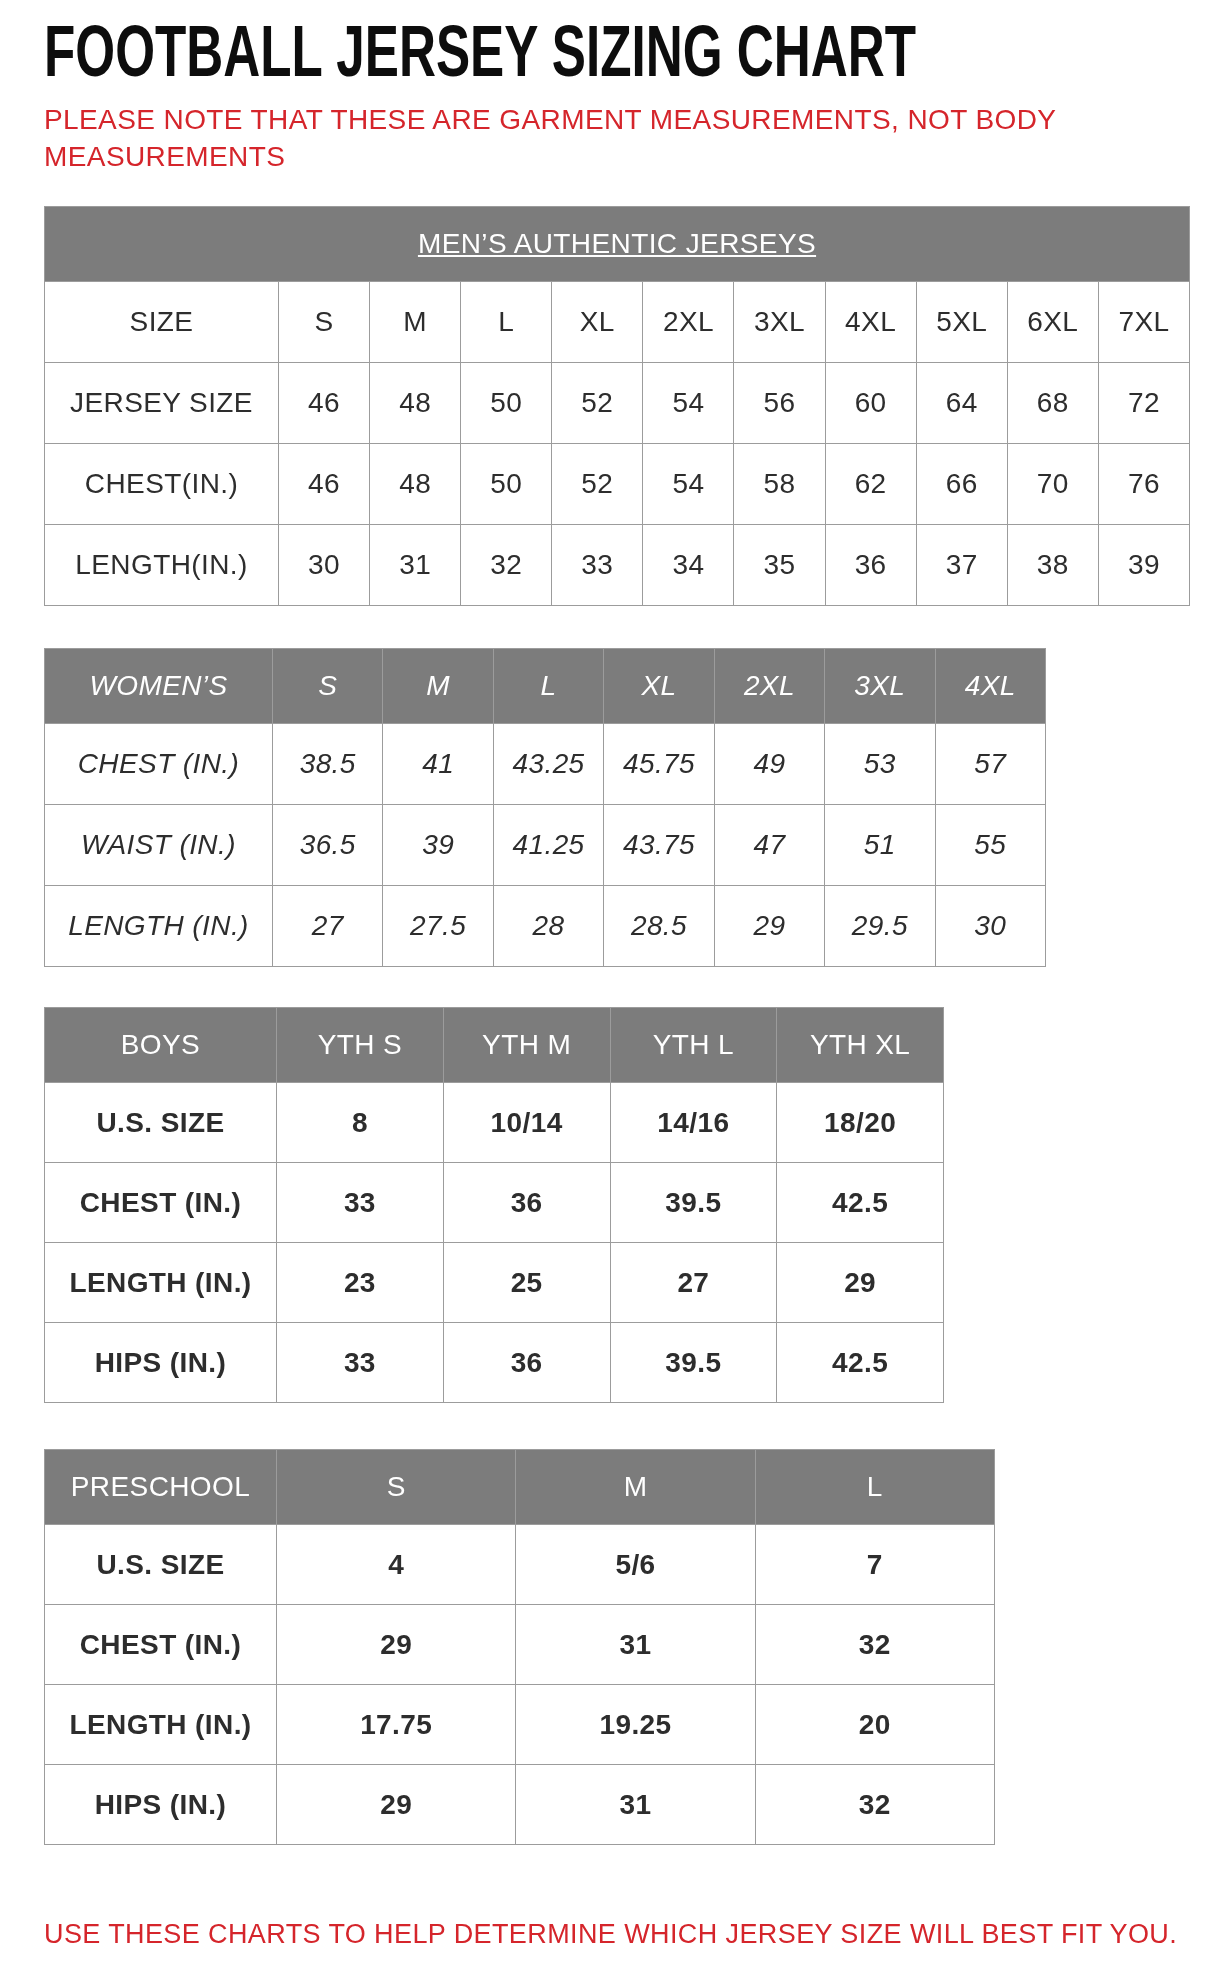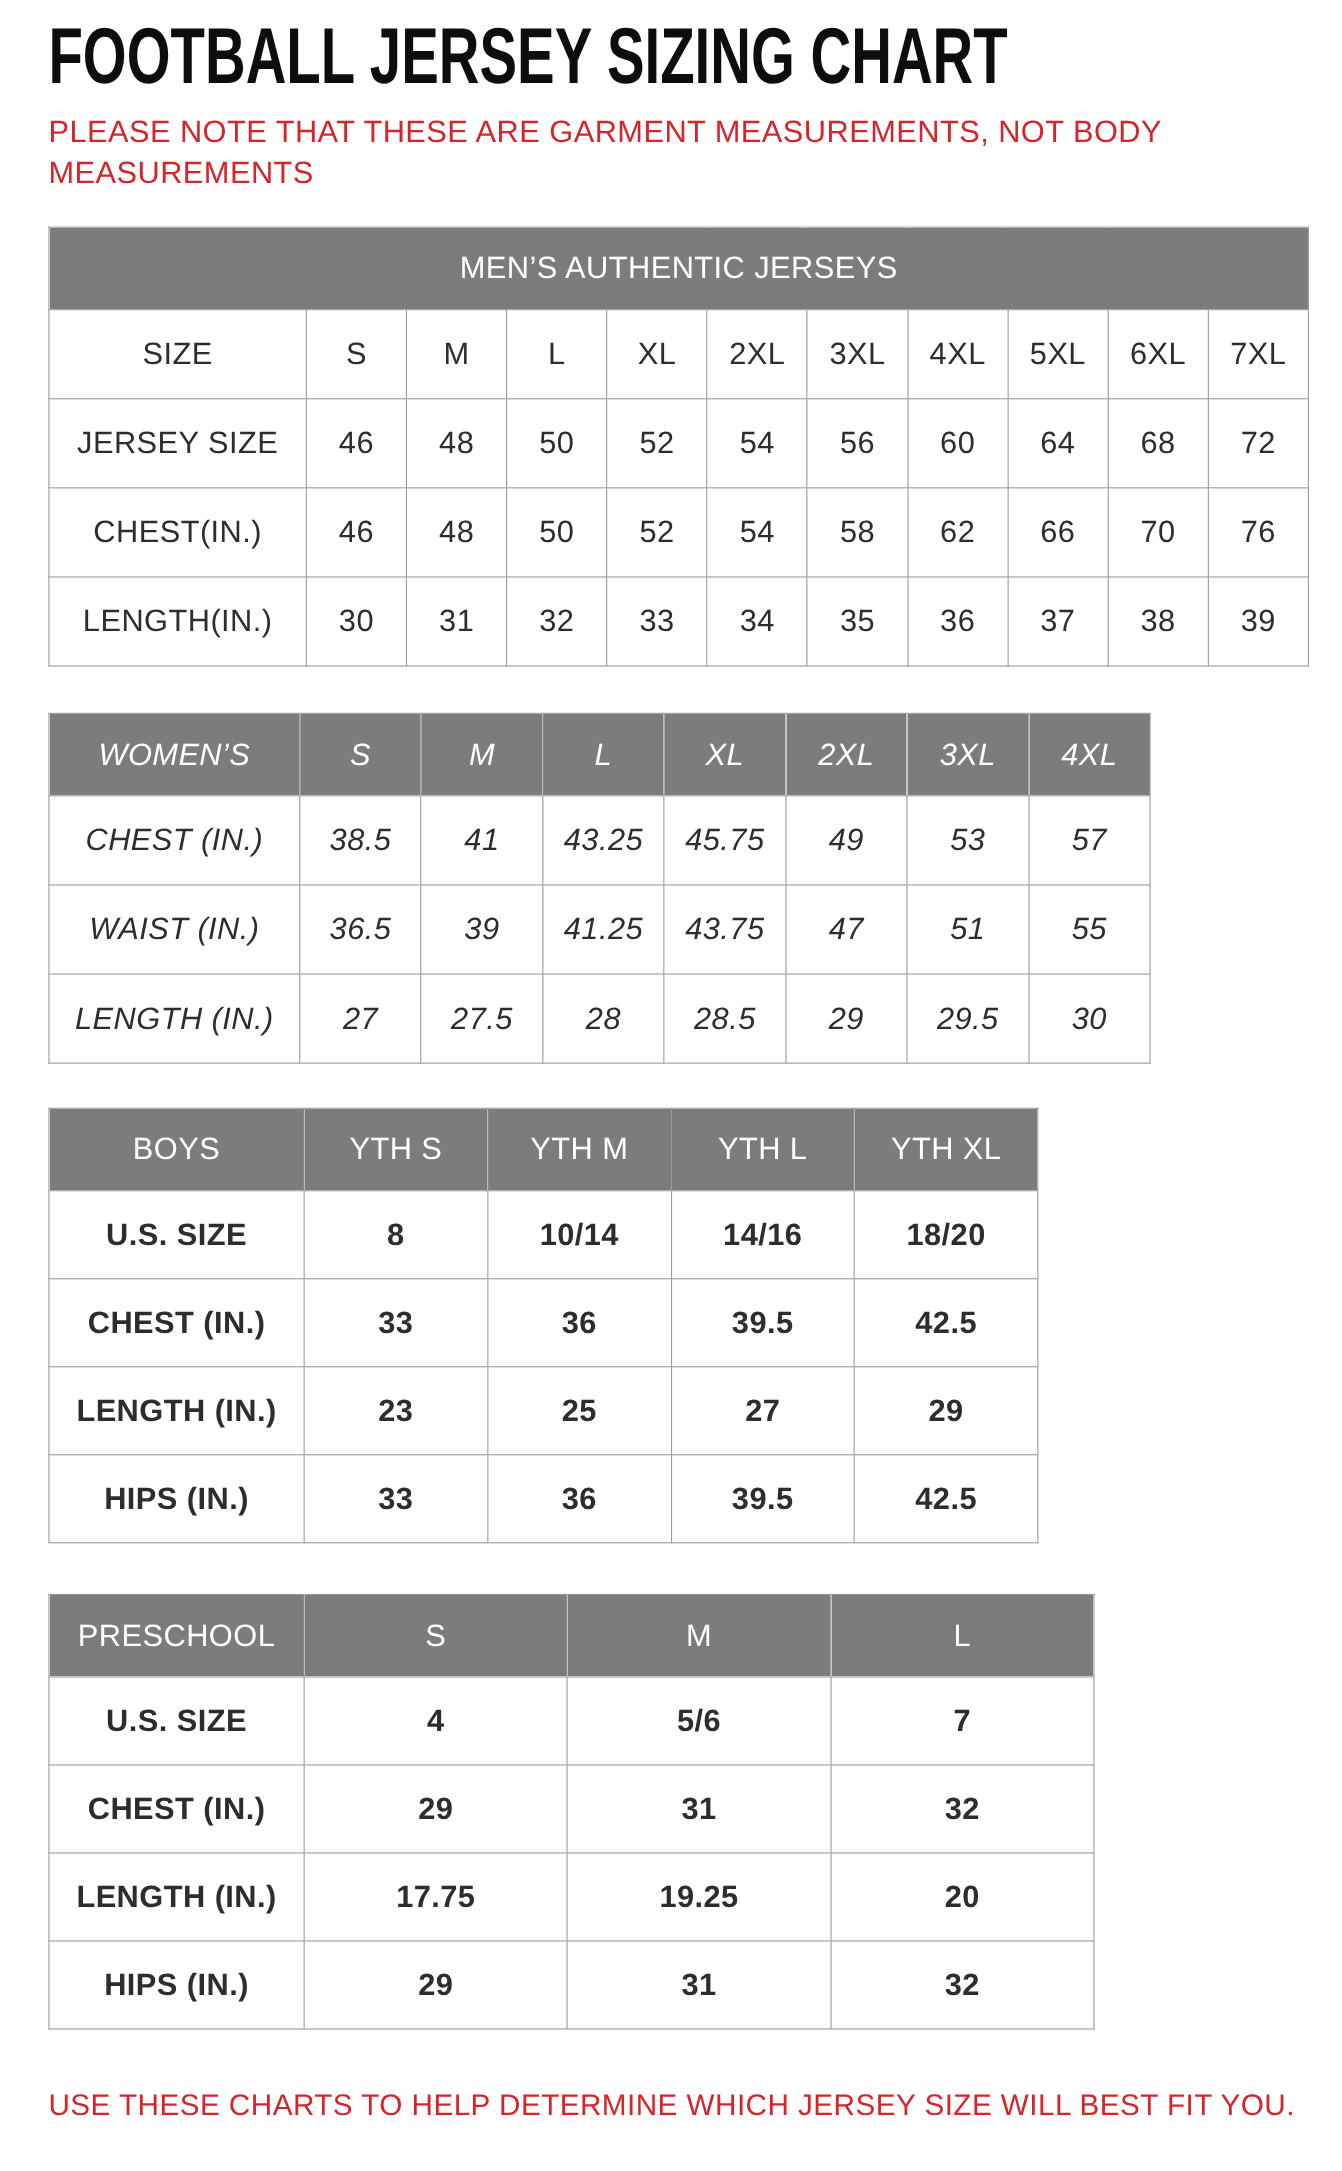--- a/index.html
+++ b/index.html
@@ -19,36 +19,36 @@
 
   table{border-collapse:collapse;table-layout:fixed;}
   .tbl th,.tbl td{
     border:1px solid #9c9c9c;text-align:center;vertical-align:middle;
     font-weight:normal;font-size:28px;color:#2d2d2d;padding:0 4px;letter-spacing:0.4px;
     line-height:1.25;overflow:hidden;
   }
   .gray{background:#7c7c7c;color:#ffffff;}
   .tbl th.gray{color:#ffffff;}
   .hdr{height:74px;font-size:29px;letter-spacing:1px;}
-  .mens-hdr{font-size:34px;letter-spacing:3px;}
+  .mens-hdr{font-size:34px;letter-spacing:3px;text-decoration:underline;}
   .r80 td{height:80px;}
   .r96 td{height:96px;}
   .r79 td{height:79px;font-weight:bold;}
 
   #mens{width:1146px;margin-top:30px;}
   #mens col.c-lbl{width:234px;}
   #womens{width:1002px;margin-top:42px;font-style:italic;}
   #womens col.c-lbl{width:228px;}
   #boys{width:900px;margin-top:40px;}
   #boys col.c-lbl{width:232px;}
   #preschool{width:951px;margin-top:46px;}
   #preschool col.c-lbl{width:232px;}
 
   .footer{
-    position:absolute;left:44px;bottom:28px;color:#d5252b;
+    position:absolute;left:44px;bottom:8px;color:#d5252b;
     font-size:27px;letter-spacing:0.4px;white-space:nowrap;
   }
 </style>
 </head>
 <body>
 
 <div class="page">
 
   <h1 class="title">FOOTBALL JERSEY SIZING CHART</h1>
 

